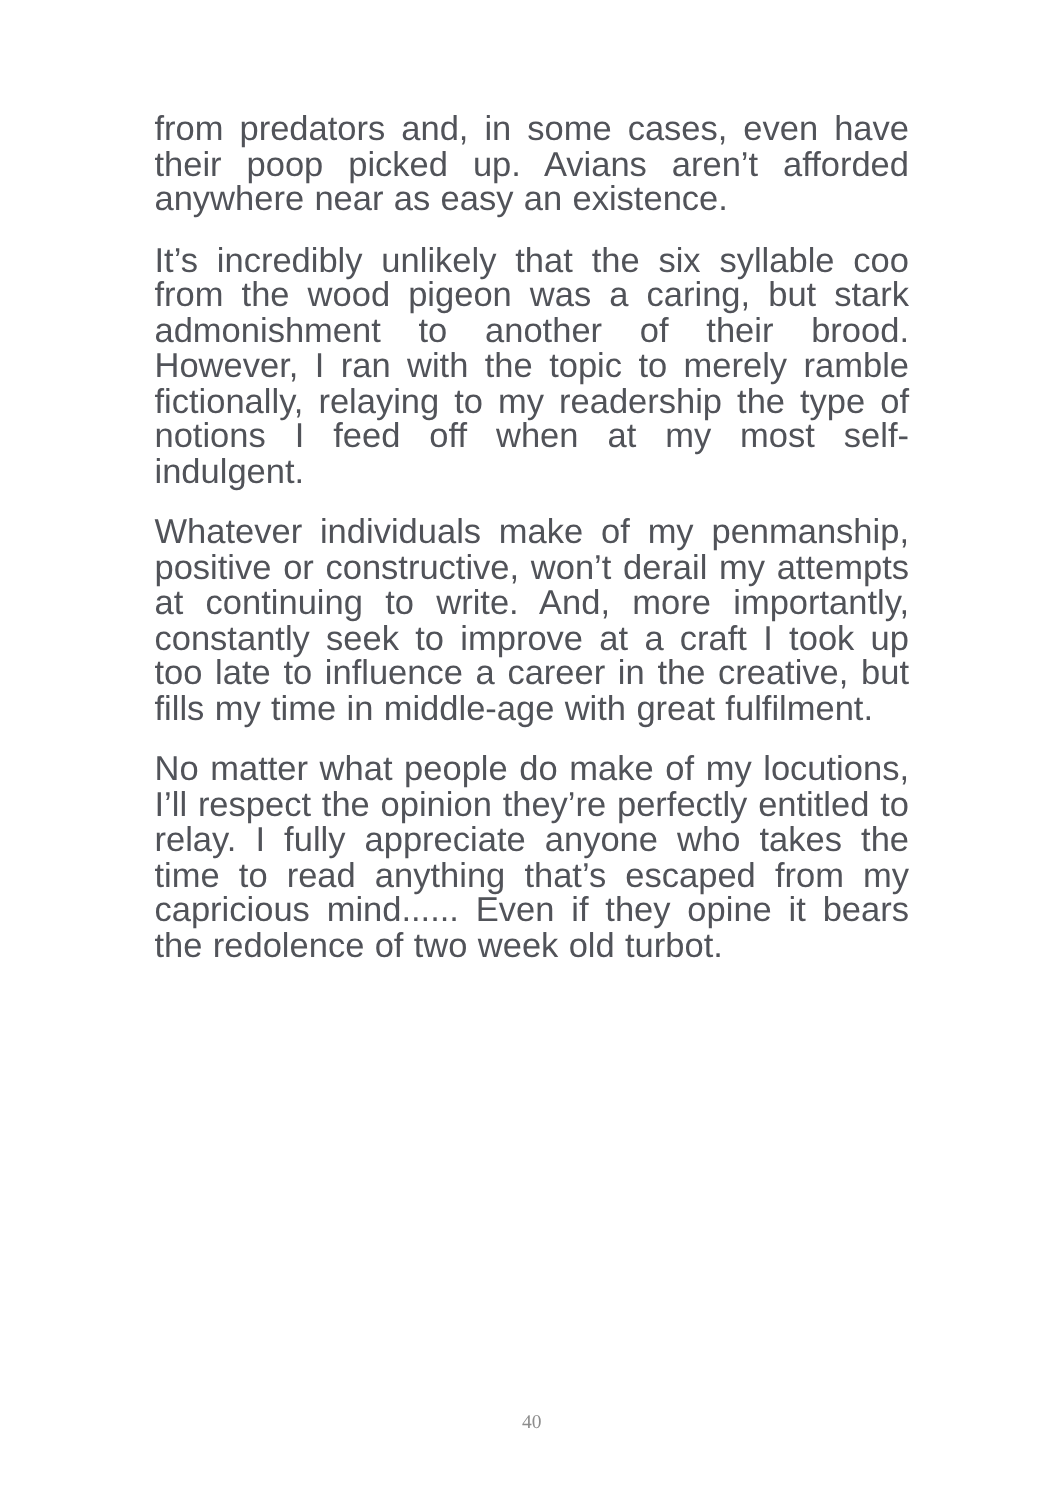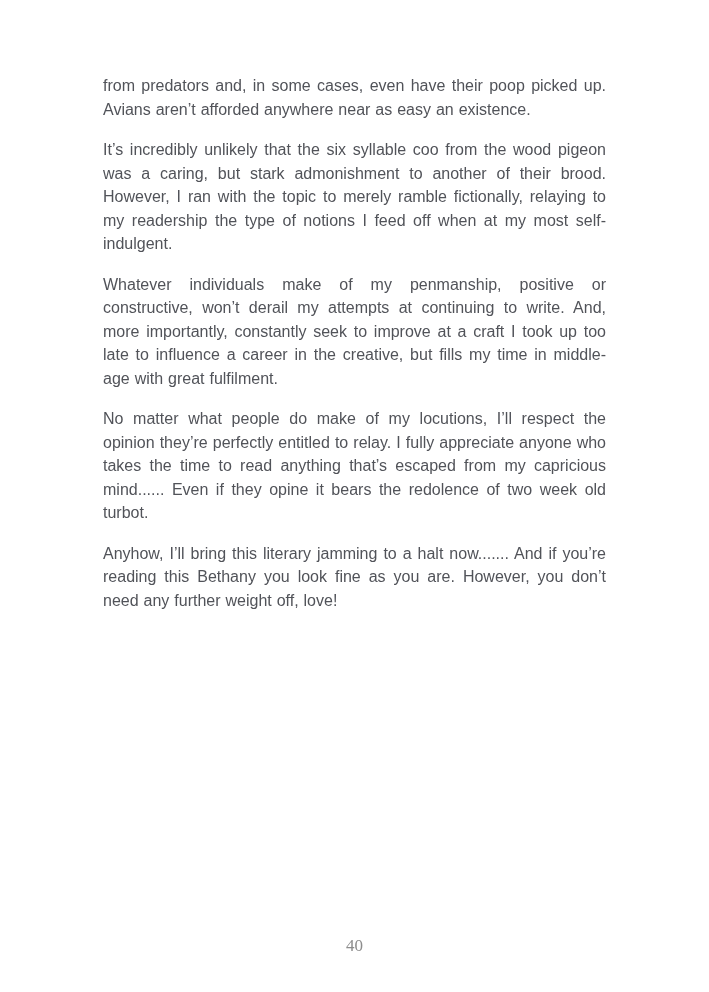--- a/index.html
+++ b/index.html
@@ -14,47 +14,46 @@
     background: #ffffff;
     overflow: hidden;
     font-family: "Liberation Sans", sans-serif;
   }
   .content {
     position: absolute;
     top: 74px;
     left: 103px;
     width: 503px;
     color: #515359;
-    font-size: 16px;
+    font-size: 23px;
     line-height: 23.5px;
     text-align: justify;
   }
   .content p {
     margin: 0 0 17px 0;
     word-spacing: 0.5px;
   }
   .content p:last-child {
     margin-bottom: 0;
   }
   .page-number {
     position: absolute;
     bottom: 36px;
     left: 0;
     width: 100%;
     text-align: center;
     font-family: "Liberation Serif", serif;
-    font-size: 17px;
+    font-size: 13px;
     color: #8d8d8d;
   }
 </style>
 </head>
 <body>
 
 <div class="page">
   <div class="content" id="paragraphs">
       <p>from predators and, in some cases, even have their poop picked up. Avians aren’t afforded anywhere near as easy an existence.</p>
       <p>It’s incredibly unlikely that the six syllable coo from the wood pigeon was a caring, but stark admonishment to another of their brood. However, I ran with the topic to merely ramble fictionally, relaying to my readership the type of notions I feed off when at my most self-indulgent.</p>
       <p>Whatever individuals make of my penmanship, positive or constructive, won’t derail my attempts at continuing to write. And, more importantly, constantly seek to improve at a craft I took up too late to influence a career in the creative, but fills my time in middle-age with great fulfilment.</p>
       <p>No matter what people do make of my locutions, I’ll respect the opinion they’re perfectly entitled to relay. I fully appreciate anyone who takes the time to read anything that’s escaped from my capricious mind...... Even if they opine it bears the redolence of two week old turbot.</p>
-      <p>Anyhow, I’ll bring this literary jamming to a halt now....... And if you’re reading this Bethany you look fine as you are. However, you don’t need any further weight off, love!</p>
     </div>
   <div class="page-number">40</div>
 </div>
 
 </body></html>

